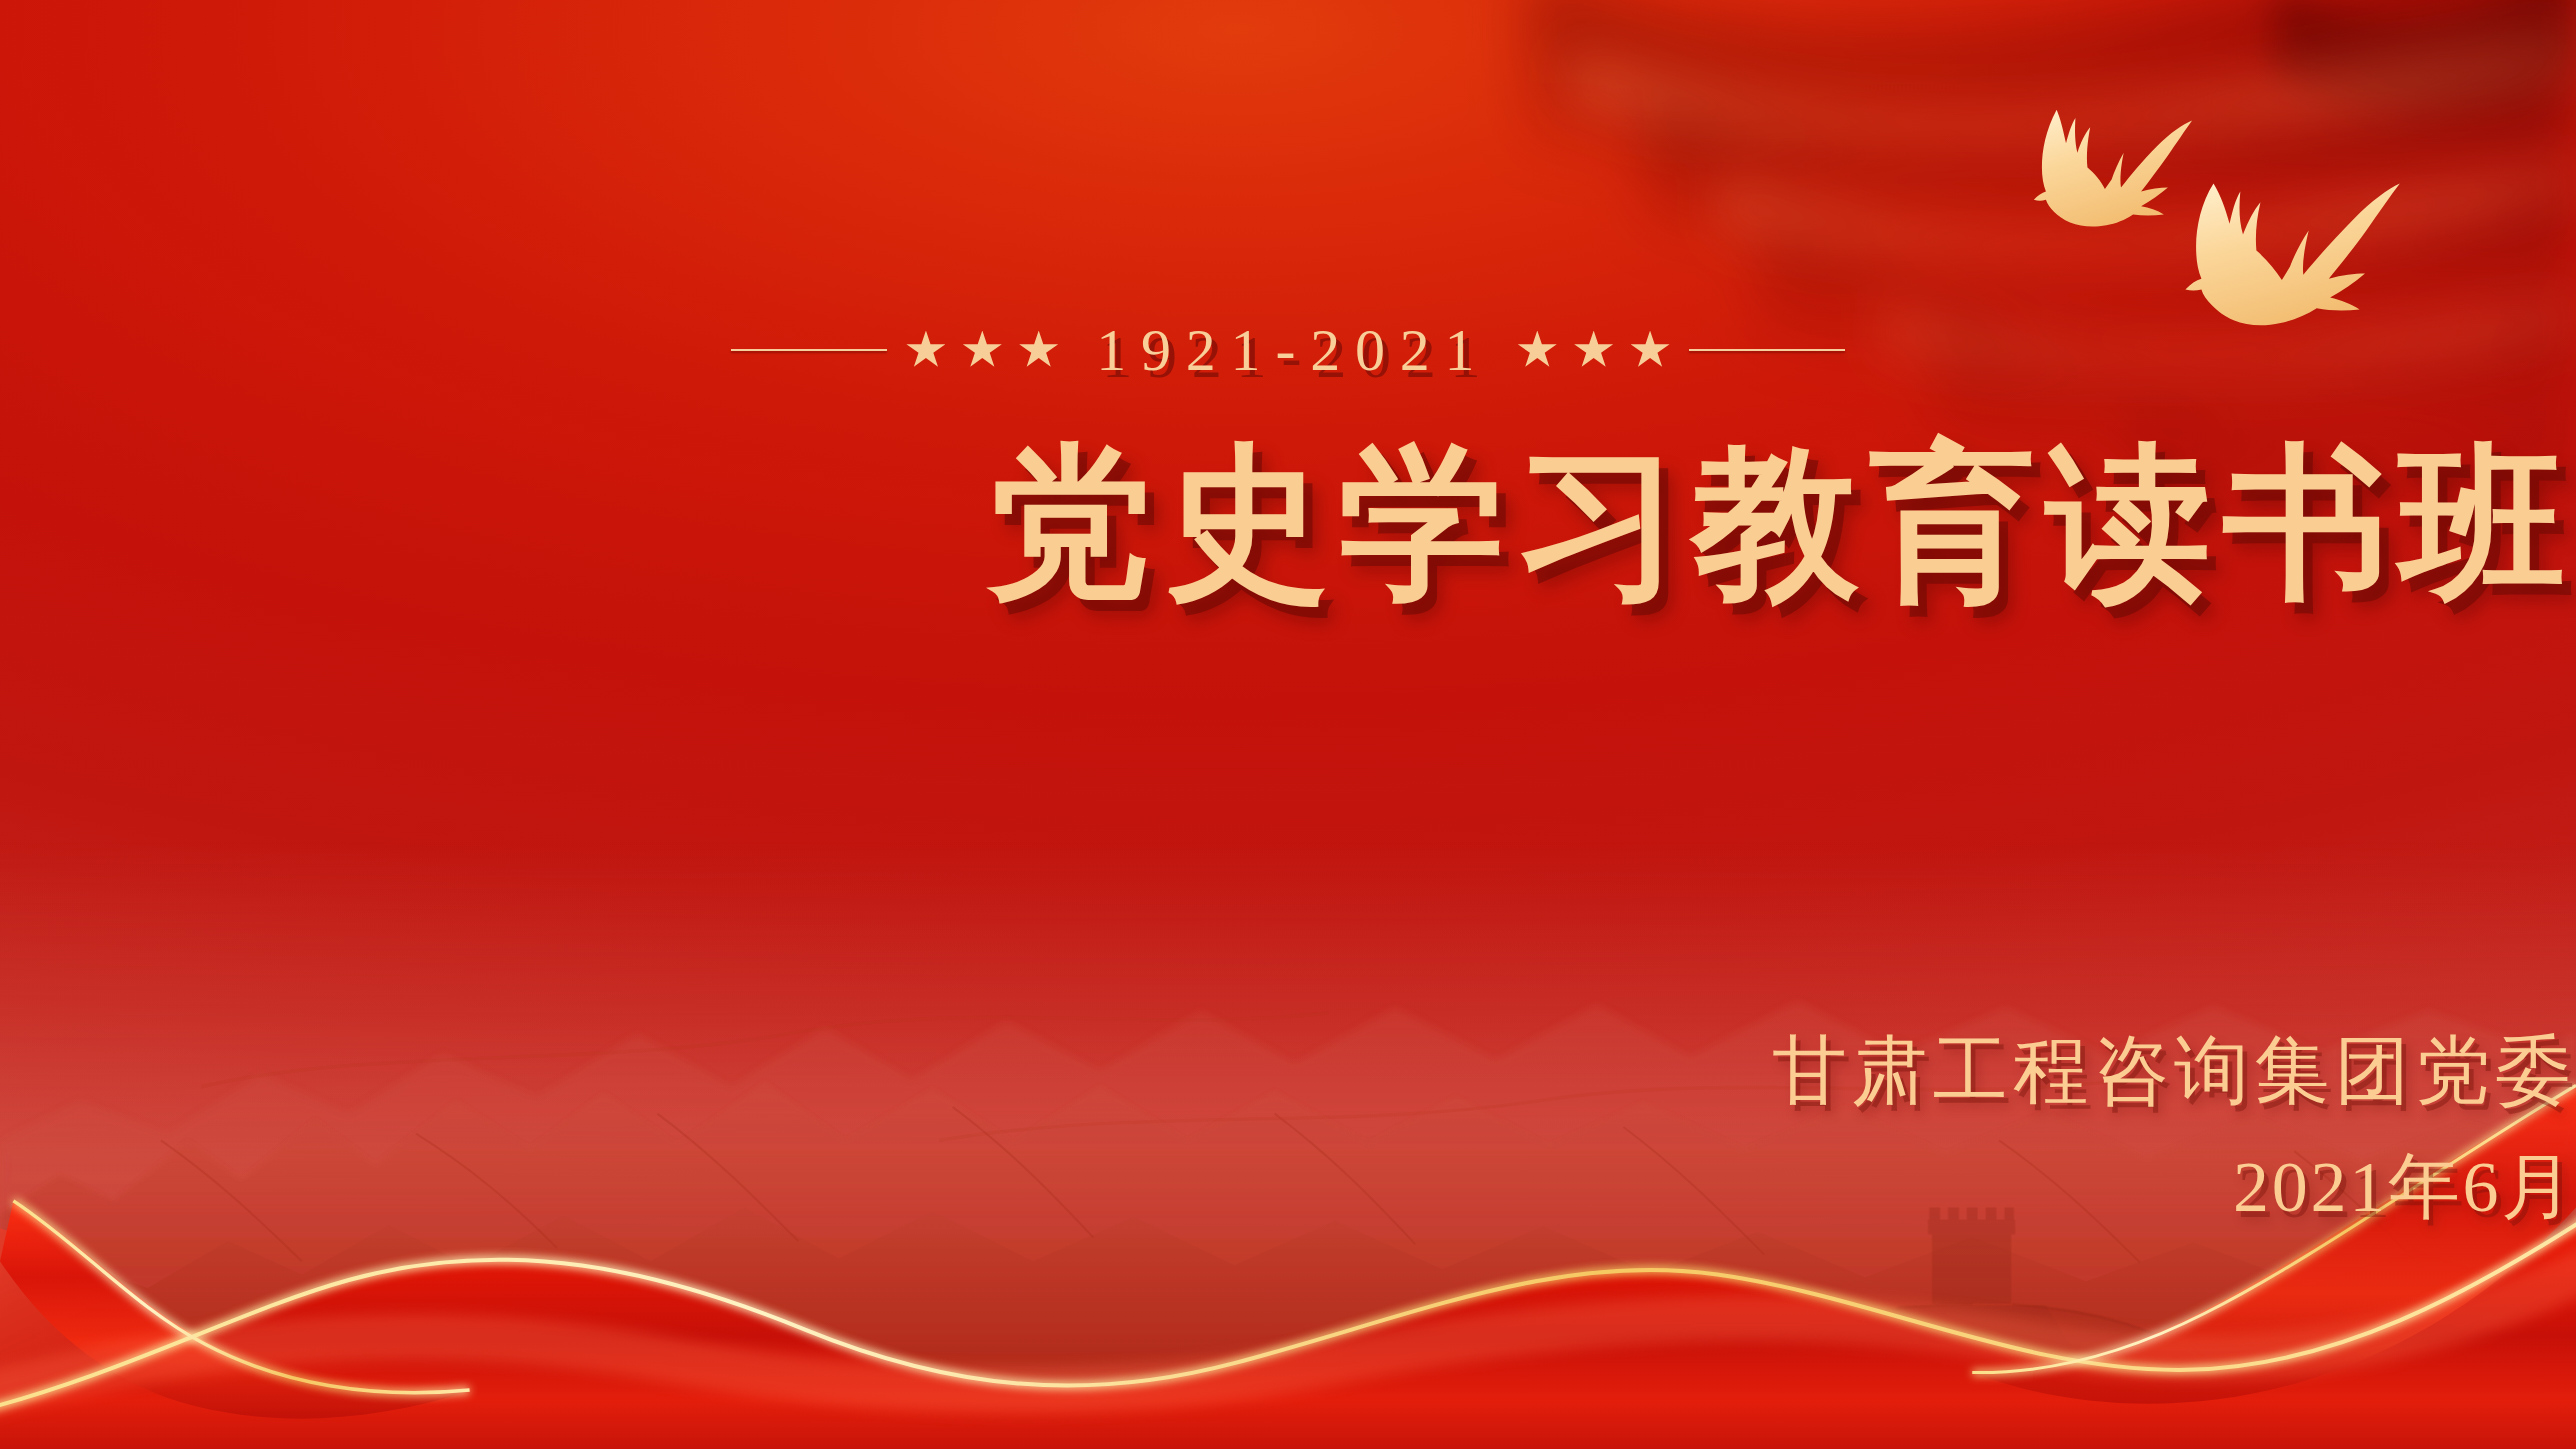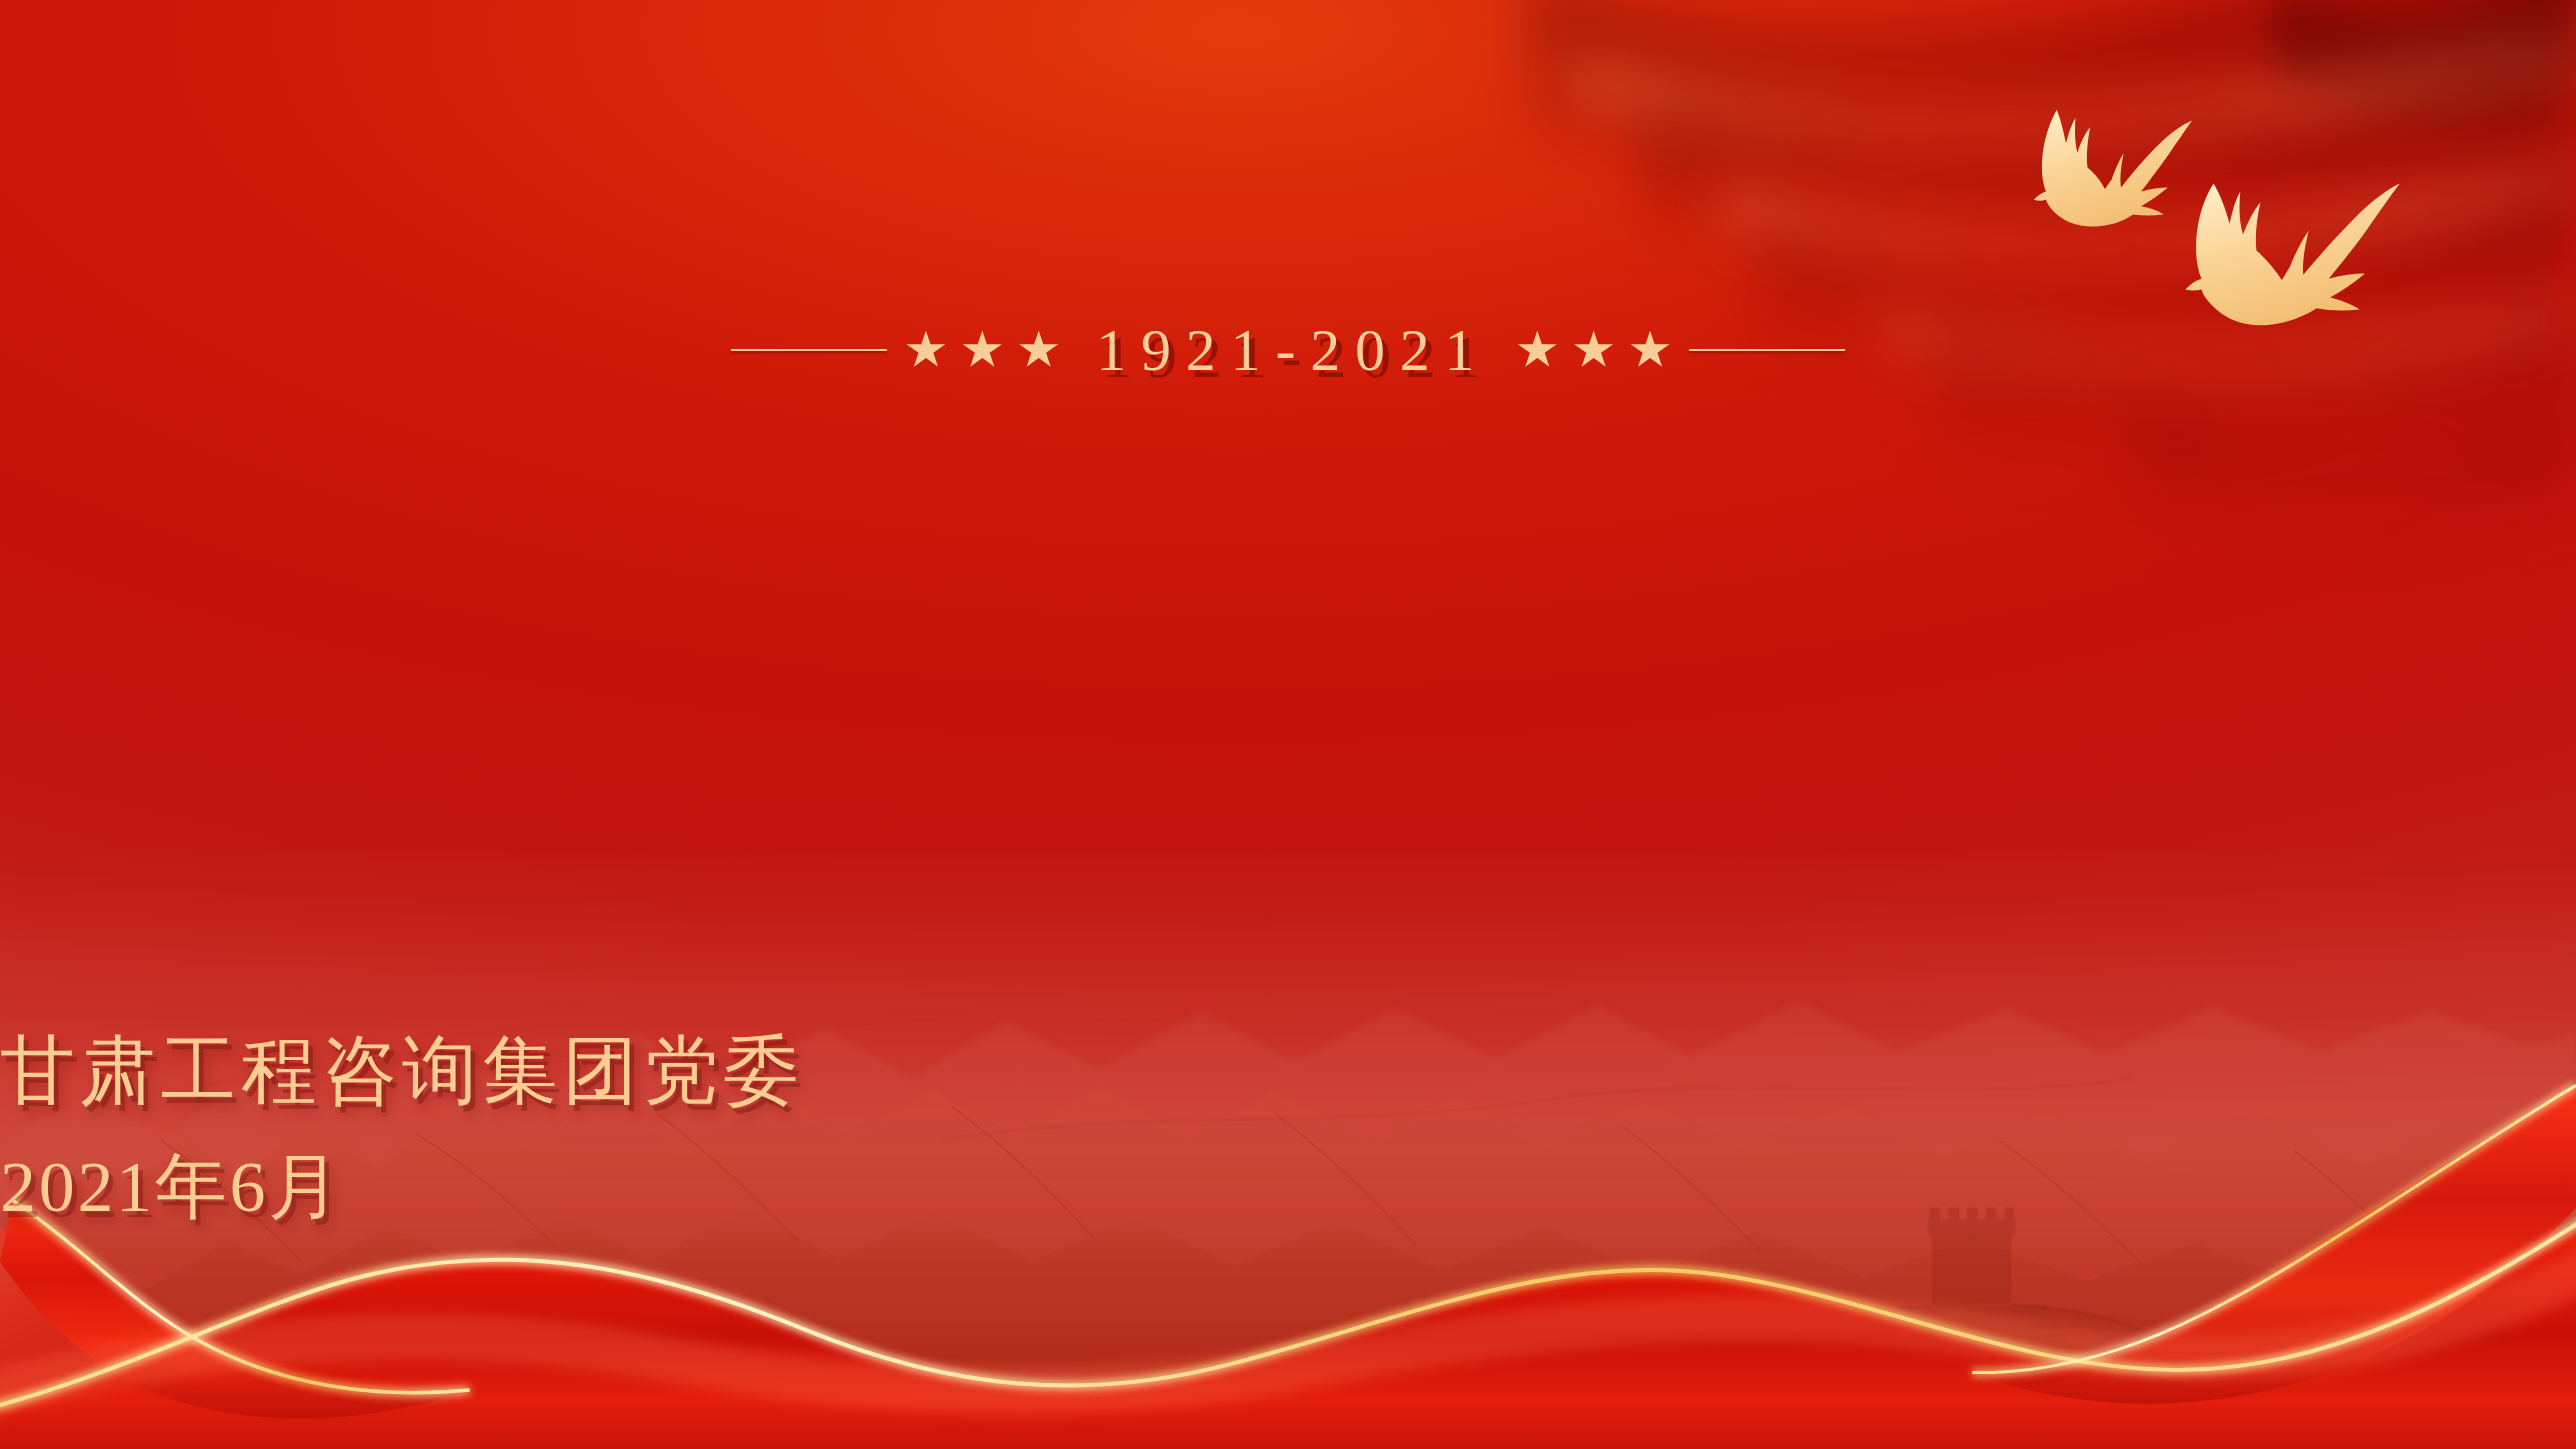--- a/index.html
+++ b/index.html
@@ -45,21 +45,21 @@
 
   #bg-mountains { opacity: .95; }
   #bg-ribbon {}
 
   svg.full { position:absolute; inset:0; width:100%; height:100%; display:block; }
 
   
   #content {
     position: absolute;
     inset: 0;
-    text-align: left;
+    text-align: right;
   }
 
   
   #eyebrow {
     position: absolute;
     left: 0; right: 0;
     top: 303px;
     display: flex;
     align-items: center;
     justify-content: center;
@@ -395,20 +395,21 @@
       </span>
       <span id="years">1921-2021</span>
       <span class="stars">
         <span class="star"></span>
         <span class="star"></span>
         <span class="star"></span>
       </span>
       <span class="rule"></span>
     </div>
 
+    <div id="headline">党史学习教育读书班</div>
 
     <div id="org-block">
       <div id="org">甘肃工程咨询集团党委</div>
       <div id="date">2021年6月</div>
     </div>
 
   </div>
 
   <div id="doves">
     <svg viewBox="0 0 640 420">

